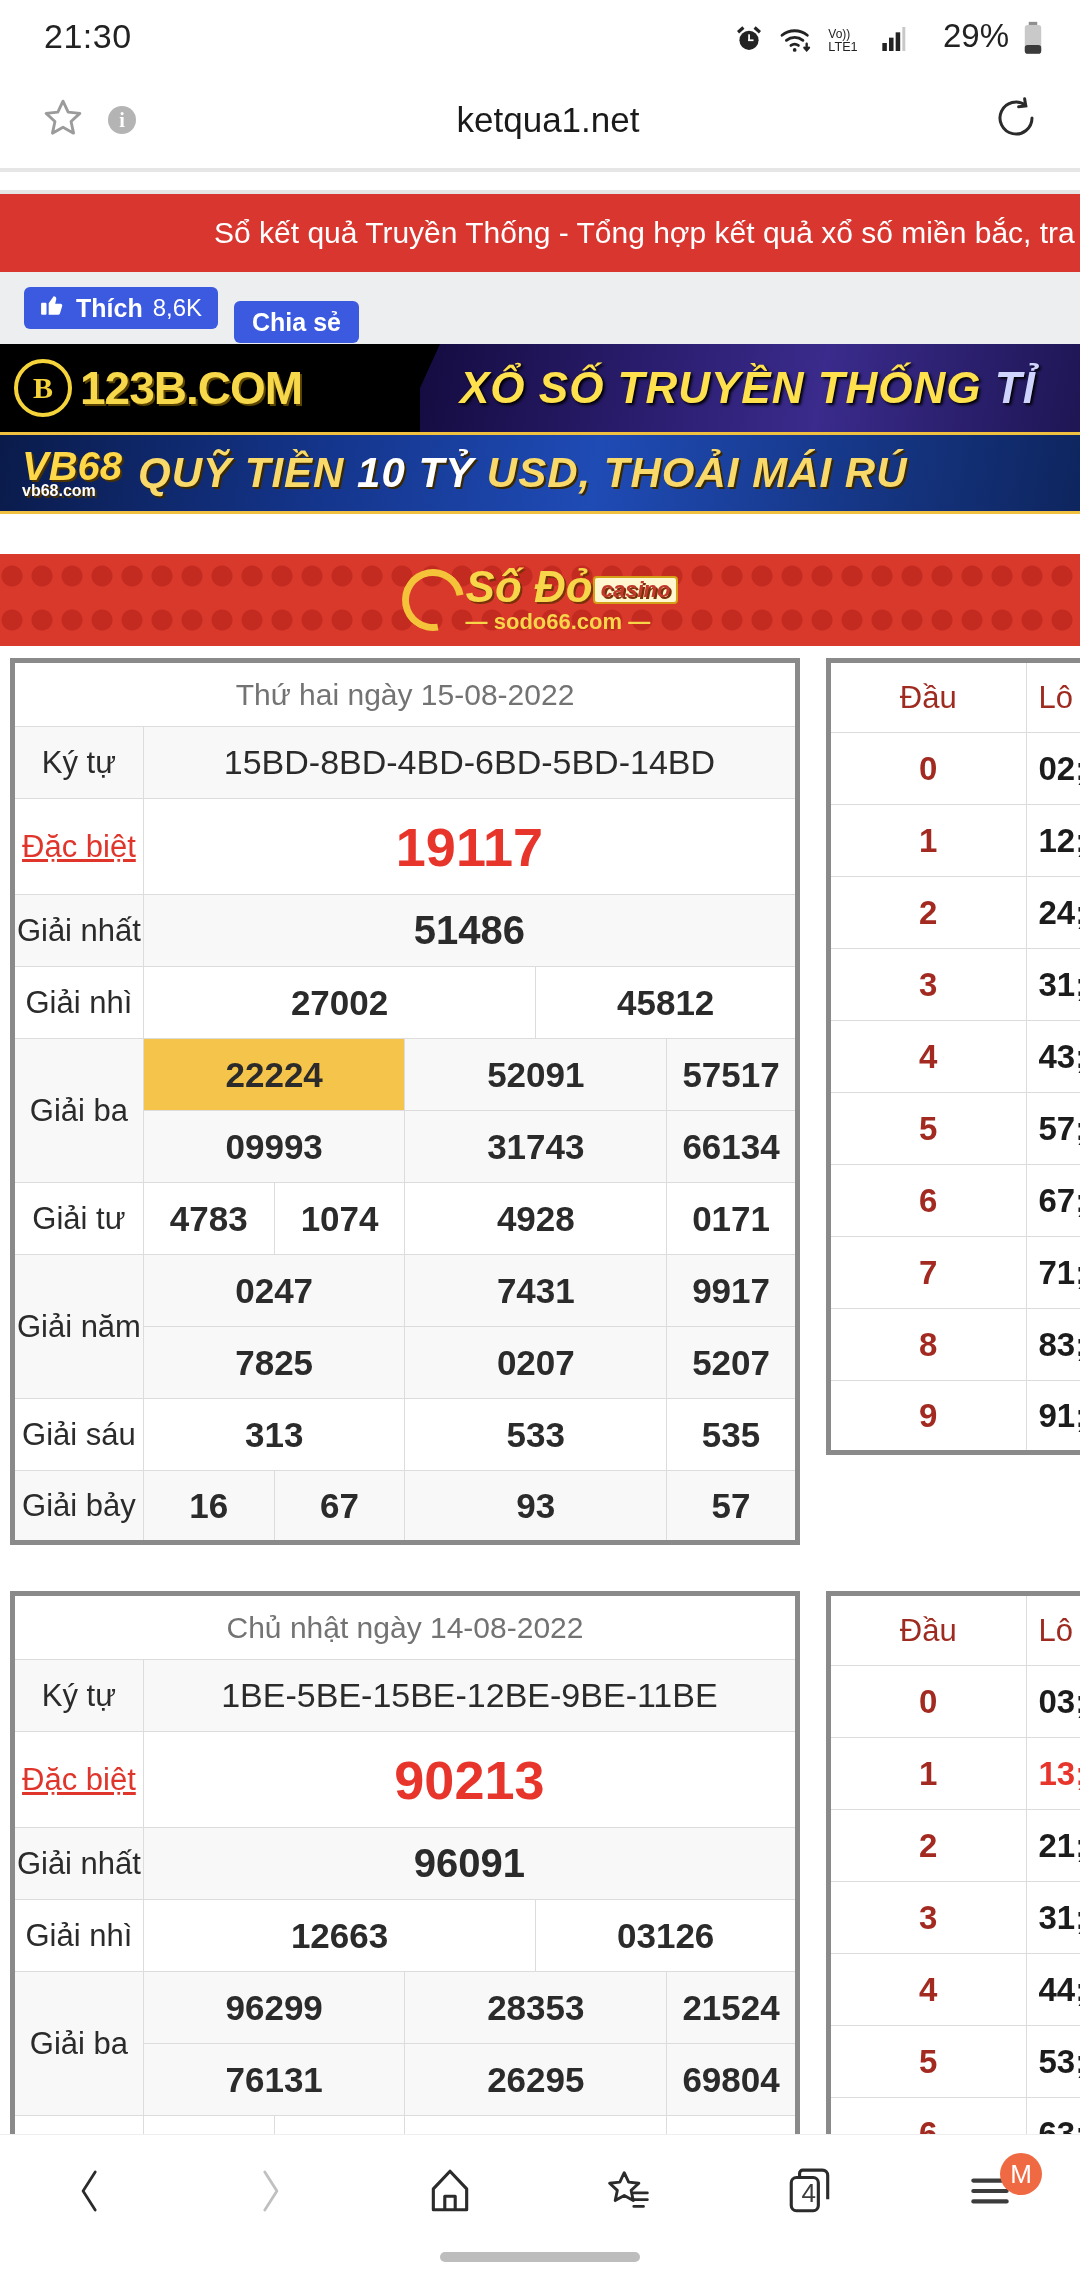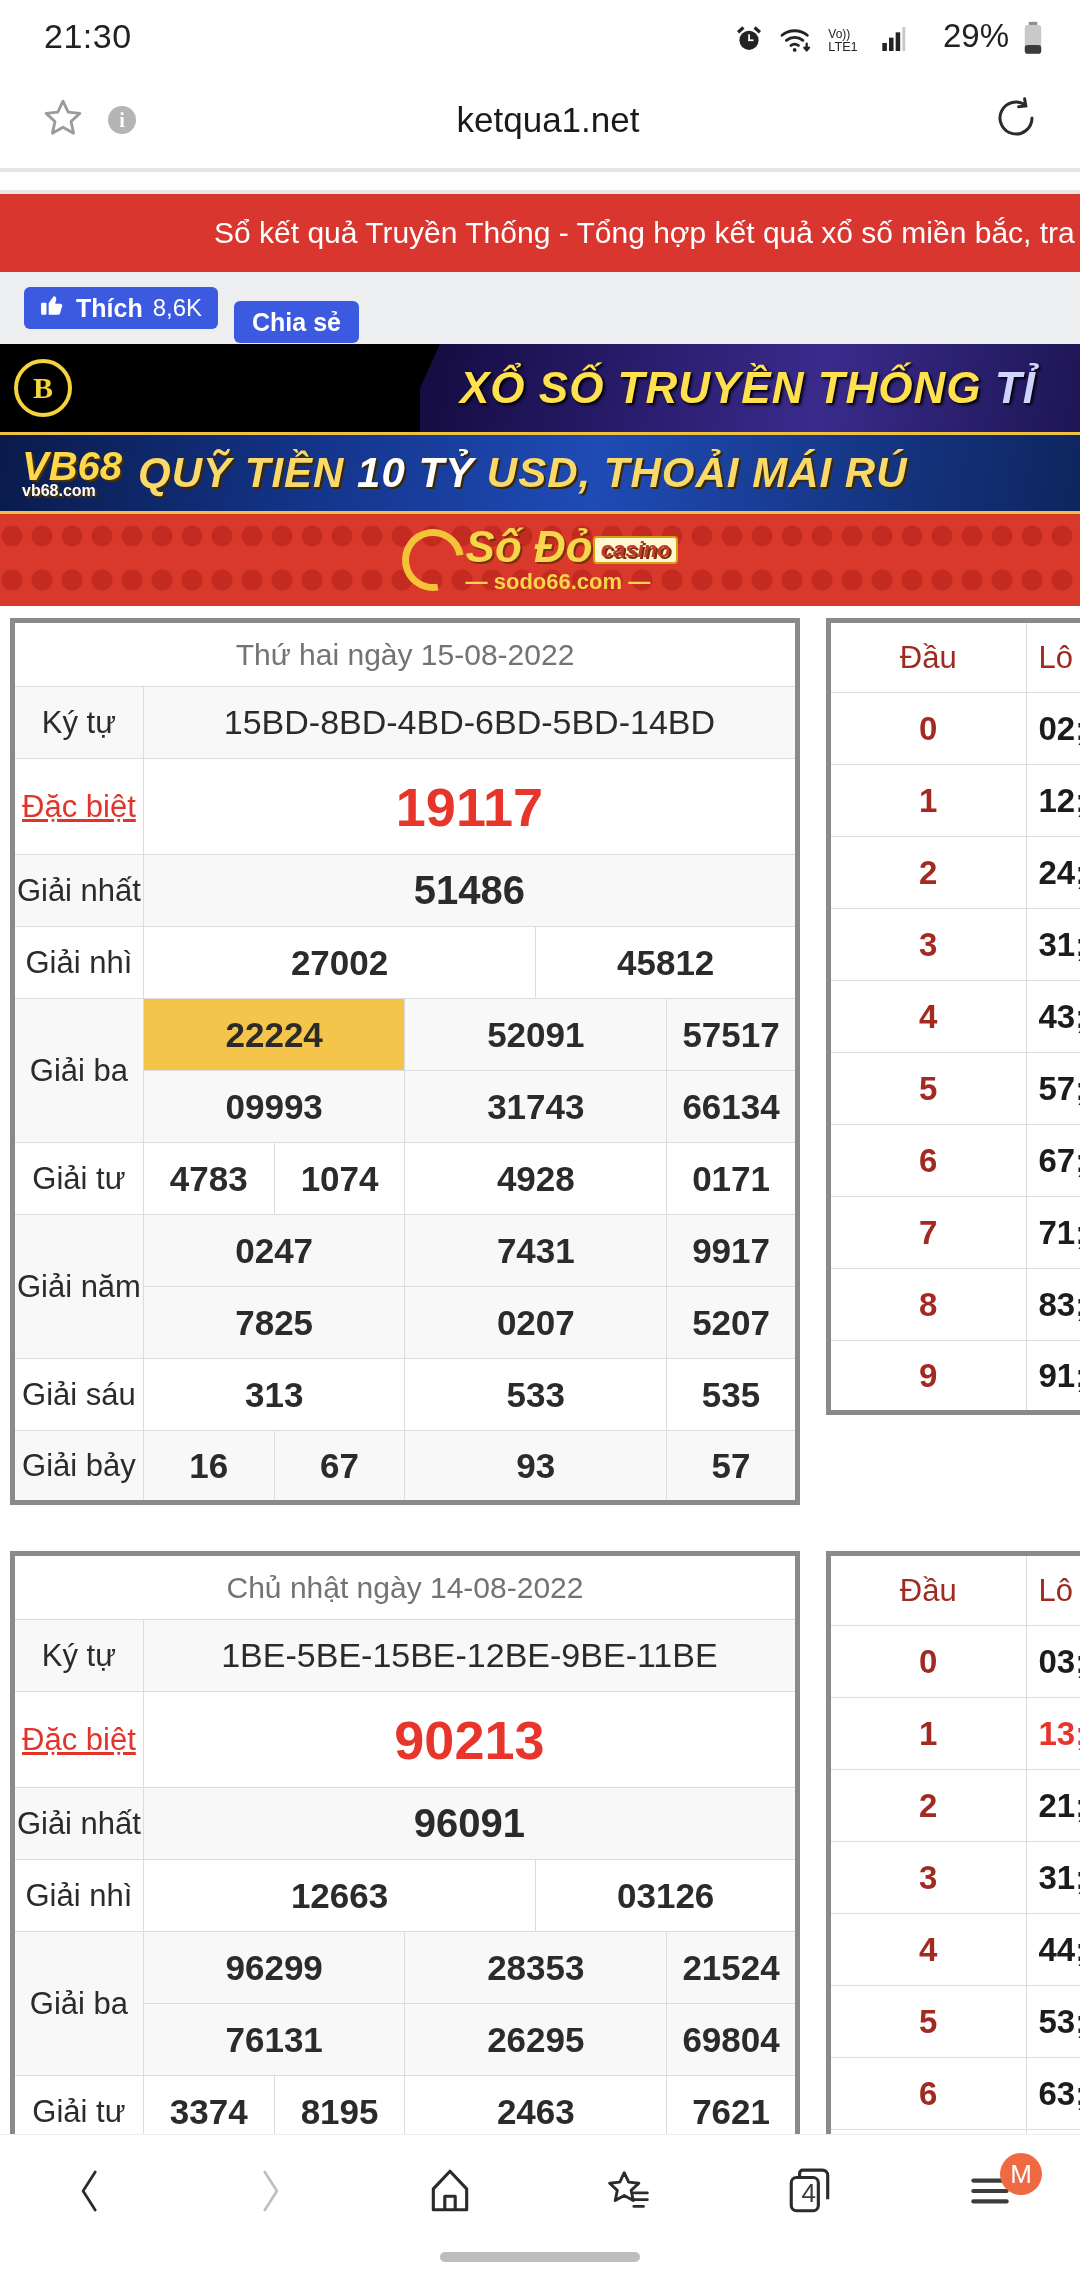--- a/index.html
+++ b/index.html
@@ -126,21 +126,21 @@
   }
   .ad2-txt .w { color: #ffffff; }
 
   .ad3 {
     height: 92px;
     background:
       radial-gradient(circle at 12px 22px, #c32a20 0 10px, transparent 11px),
       radial-gradient(circle at 42px 22px, #c32a20 0 10px, transparent 11px),
       #d9392b;
     background-size: 60px 44px, 60px 44px, 100% 100%;
-    display: flex; align-items: center; justify-content: center; gap: 2px;
+    display: flex; align-items: center; justify-content: center; gap: 2px; margin-top: 40px;
   }
   .ad3-swirl {
     width: 62px; height: 62px; border-radius: 50%;
     border: 7px solid #f5c33a; border-right-color: transparent;
     transform: rotate(35deg);
   }
   .ad3-txt {
     color: #f8d64a; font-size: 44px; font-weight: bold; font-style: italic;
     text-shadow: 2px 2px 0 #7a3008; line-height: 1;
   }
@@ -335,20 +335,21 @@
 
   <div class="ad ad1">
     <div class="ad1-right">
       <span class="ad1-txt">
         <span class="b">XỔ SỐ TRUYỀN THỐNG</span>
         <span class="b" style="color:#cfd4ff">TỈ</span>
       </span>
     </div>
     <div class="ad1-left">
       <div class="ad1-logo">B</div>
+      <div class="ad1-brand">123B.COM</div>
     </div>
   </div>
 
   <div class="ad ad2">
     <div class="ad2-logo">
       <span>VB68</span>
       <span class="sub">vb68.com</span>
     </div>
     <div class="ad2-txt">
       <span>QUỸ TIỀN</span>

